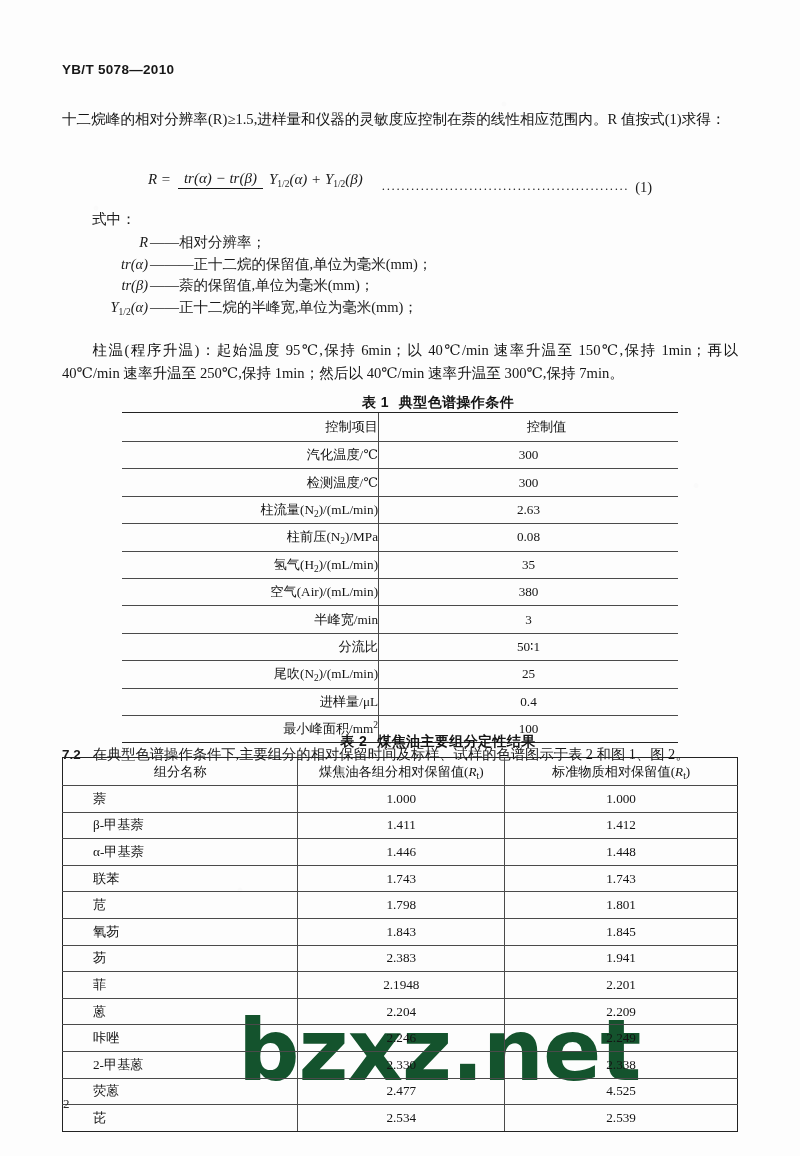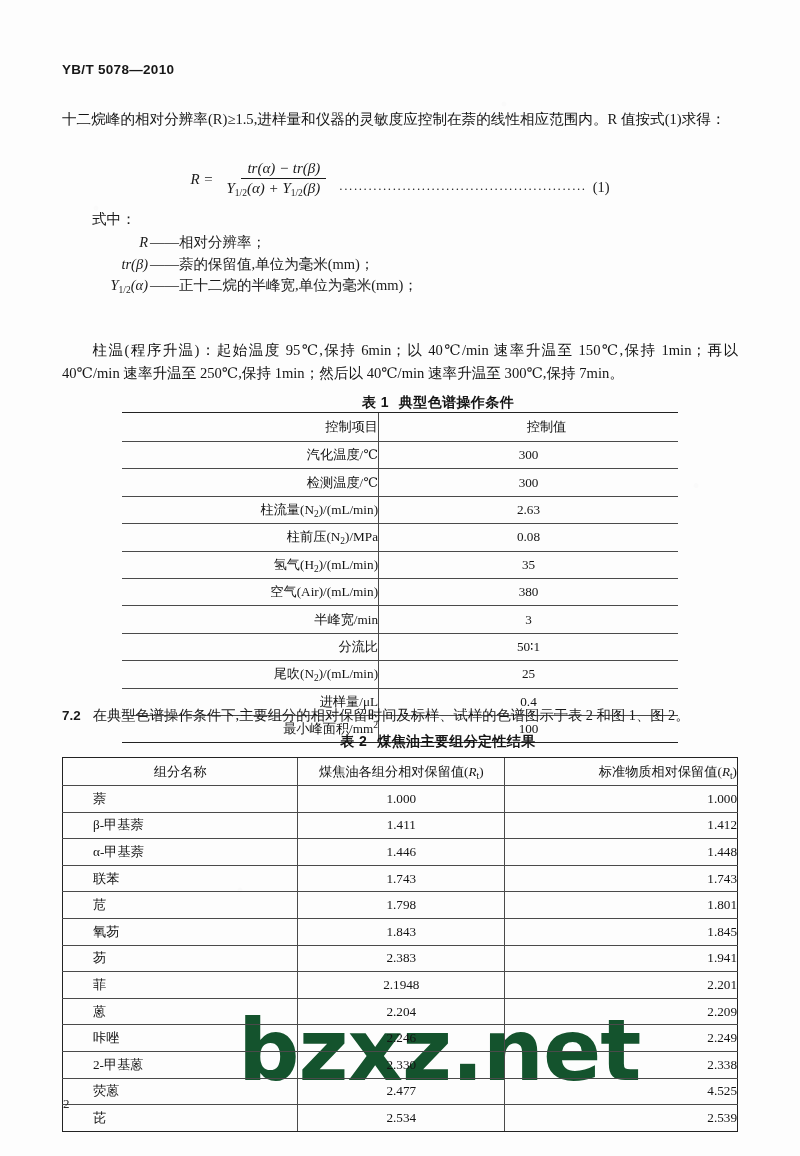--- a/index.html
+++ b/index.html
@@ -107,22 +107,22 @@
     top: 158px;
     width: 676px;
     height: 42px;
     display: flex;
     align-items: center;
     justify-content: center;
     font-size: 15px;
   }
   .frac {
     display: inline-flex;
-    flex-direction: column;
-    align-items: flex-end;
+    flex-direction: row;
+    align-items: center;
     vertical-align: middle;
     margin: 0 3px;
   }
   .frac .num {
     padding: 0 6px 1px 6px;
     border-bottom: 1.3px solid #1a1a1a;
     font-style: italic;
     white-space: nowrap;
   }
   .frac .den {
@@ -206,26 +206,26 @@
     border-right: 1.9px solid #222;
   }
   #table2 thead th {
     border-top: 1.9px solid #222;
     height: 27px;
     text-align: center;
   }
   #table2 tbody tr:last-child td { border-bottom: 1.9px solid #222; }
   #table2 .c-name { width: 216px; text-align: left; padding-left: 30px; }
   #table2 .c-v1 { width: 216px; text-align: center; }
-  #table2 .c-v2 { width: 244px; text-align: right; }
+  #table2 .c-v2 { width: 244px; text-align: center; }
 
   .sec-72 {
     position: absolute;
     left: 62px;
-    top: 706px;
+    top: 745px;
     width: 676px;
     font-size: 14.3px;
   }
   .sec-72 .secnum {
     font-family: "Liberation Sans", sans-serif;
     font-weight: bold;
     font-size: 13.4px;
     margin-right: 12px;
   }
   .page-num {
@@ -259,20 +259,24 @@
       <span class="dots">...................................................</span>
       <span class="eqnum">(1)</span>
     </div>
 
     <div class="shizhong">式中：</div>
 
     <div class="deflist">
       <div class="defrow">
         <span class="defsym">R</span>
         <span class="deftxt">——相对分辨率；</span>
+      </div>
+      <div class="defrow">
+        <span class="defsym">tr(α)</span>
+        <span class="deftxt">———正十二烷的保留值,单位为毫米(mm)；</span>
       </div>
       <div class="defrow">
         <span class="defsym">tr(β)</span>
         <span class="deftxt">——萘的保留值,单位为毫米(mm)；</span>
       </div>
       <div class="defrow">
         <span class="defsym">Y<span class="sub">1/2</span>(α)</span>
         <span class="deftxt">——正十二烷的半峰宽,单位为毫米(mm)；</span>
       </div>
     </div>

